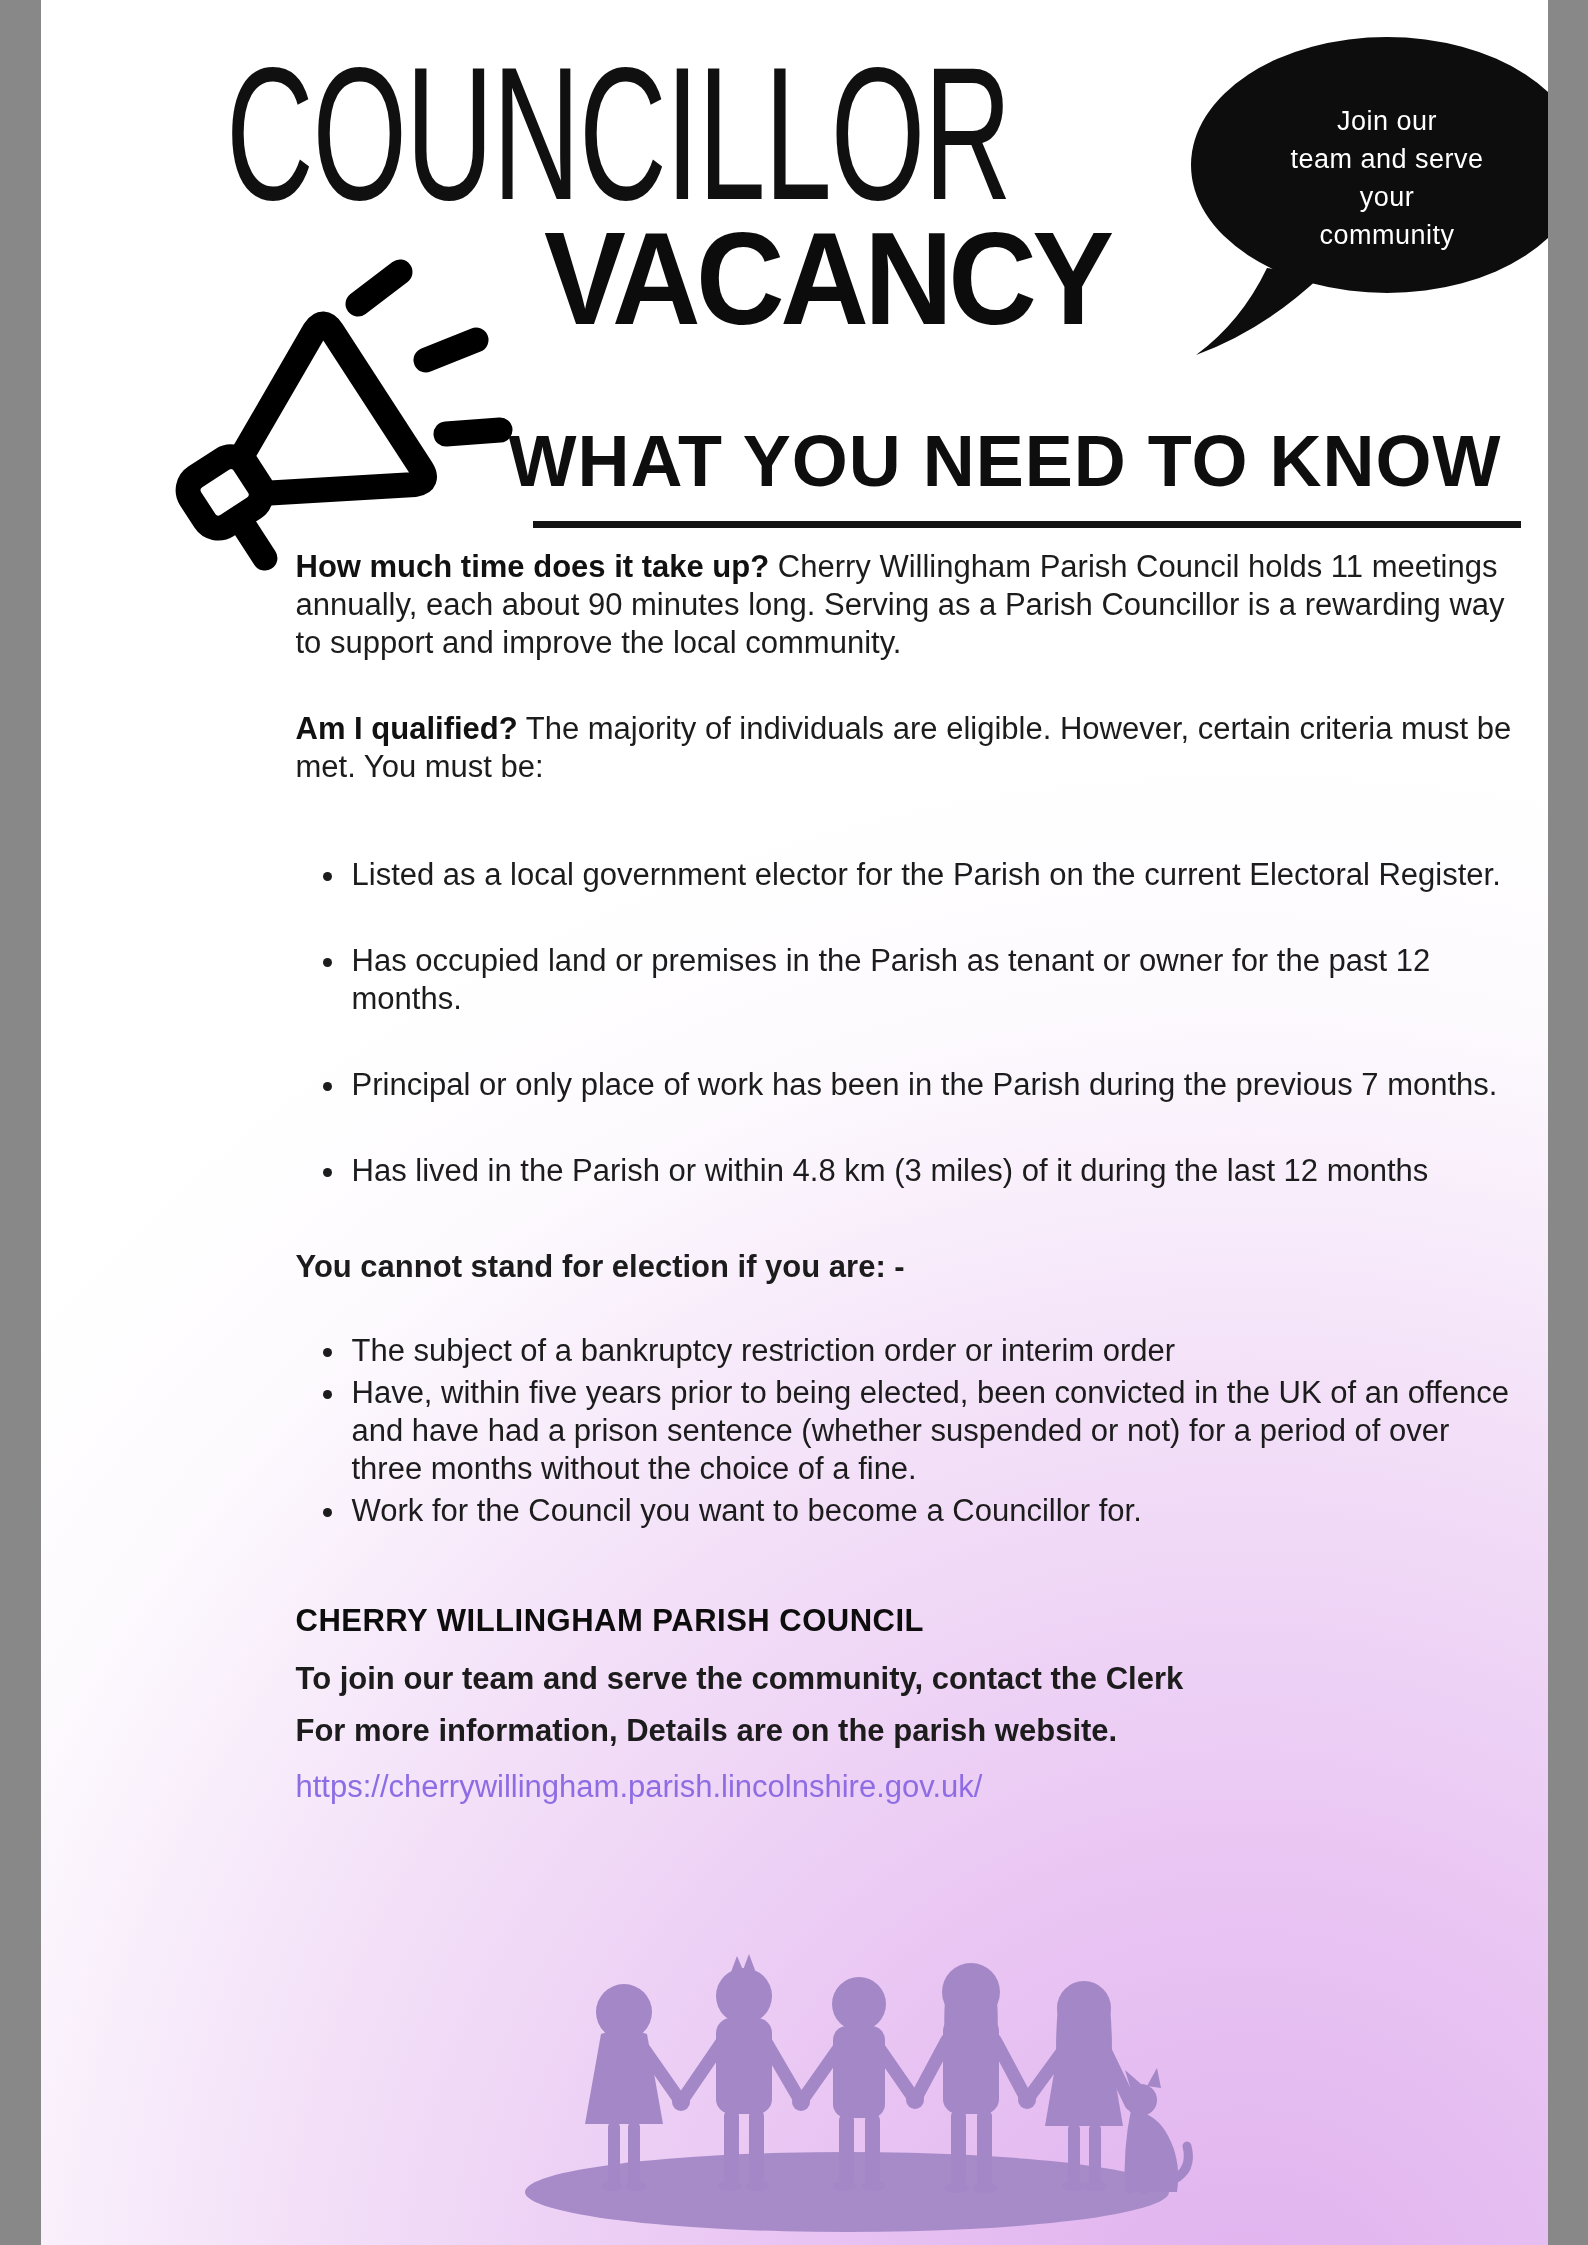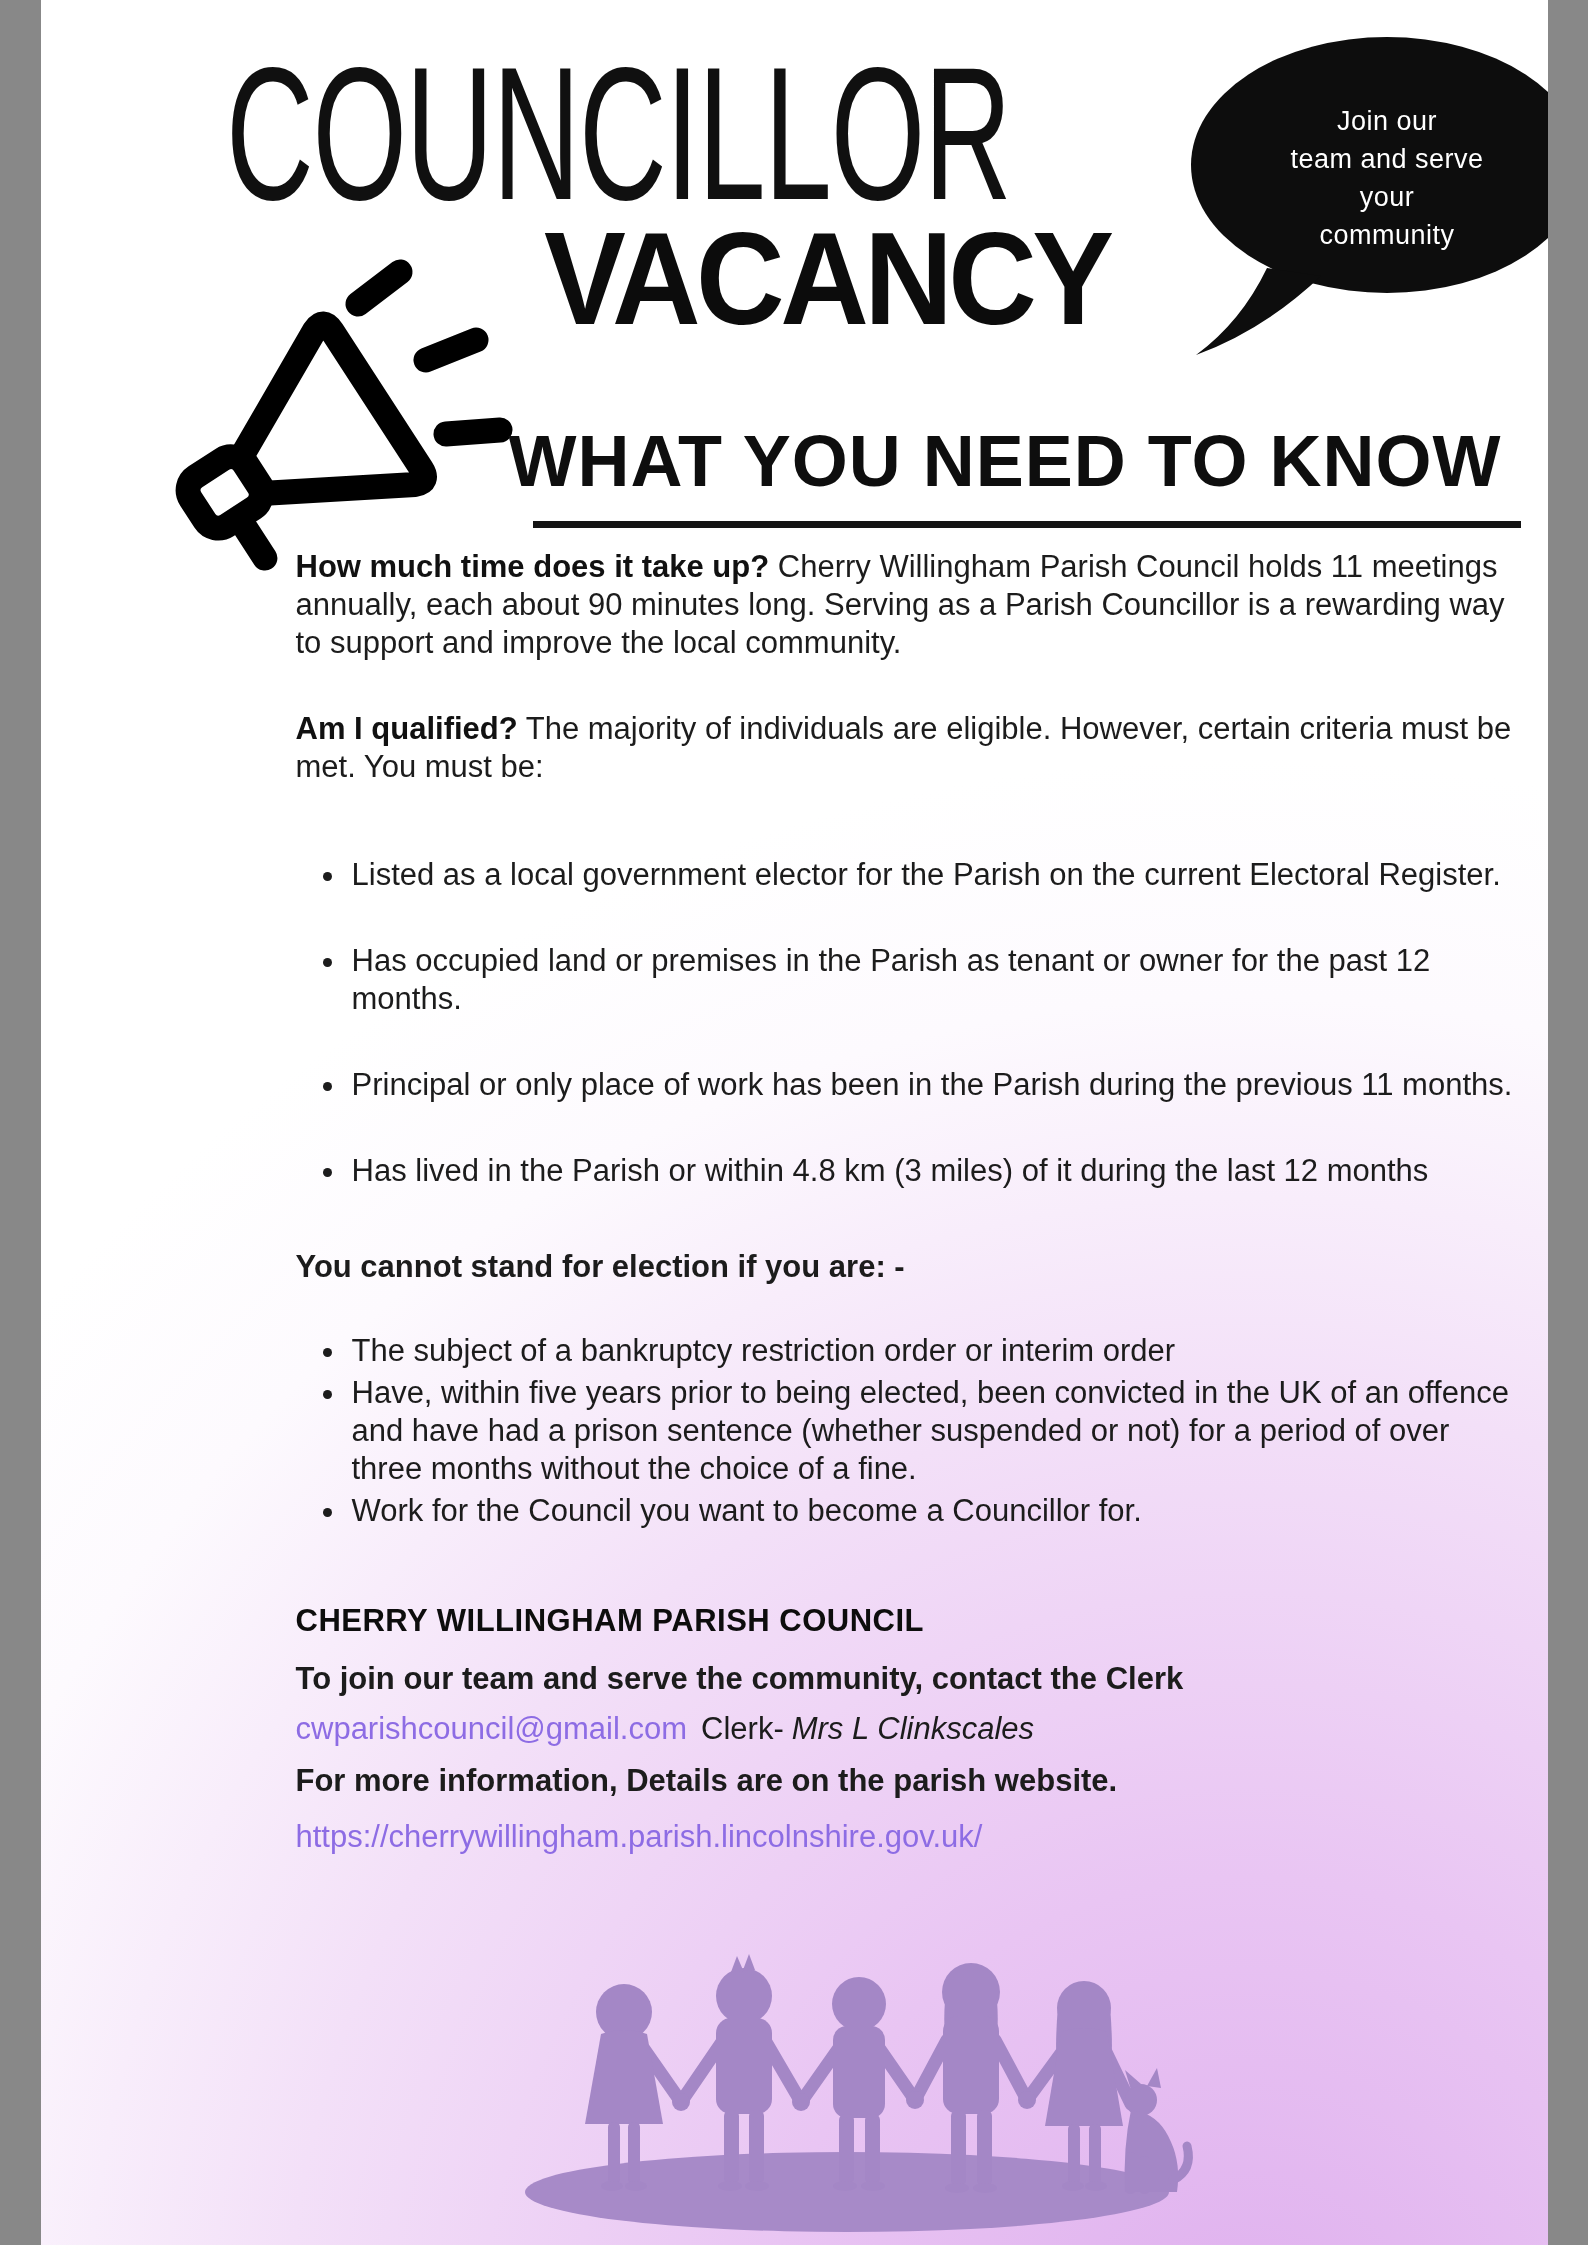--- a/index.html
+++ b/index.html
@@ -108,37 +108,36 @@
 
   <div class="content">
 
     <p class="p-lead"><strong>How much time does it take up?</strong><span> Cherry Willingham  Parish Council holds 11 meetings annually, each about 90 minutes long. Serving as a Parish Councillor is a rewarding way to support and improve the local community.</span></p>
 
     <p class="p-qual"><strong>Am I qualified?</strong><span> The majority of individuals are eligible. However, certain criteria must be met. You must be:</span></p>
 
     <ul class="list-criteria">
       <li>Listed as a local government elector for the Parish on the current Electoral Register.</li>
       <li>Has occupied land or premises in the Parish as tenant or owner for the past 12 months.</li>
-      <li>Principal or only place of work has been in the Parish during the previous 11 months.</li>
+      <li>Principal or only place of work has been in the Parish during the previous 7 months.</li>
       <li>Has lived in the Parish or within 4.8 km (3 miles) of it during the last 12 months</li>
     </ul>
 
     <p class="h-cannot">You cannot stand for election if you are: -</p>
 
     <ul class="list-exclusions">
       <li>The subject of a bankruptcy restriction order or interim order</li>
       <li>Have, within five years prior to being elected, been convicted in the UK of an offence and have had a prison sentence (whether suspended or not) for a period of over three months without the choice of a fine.</li>
       <li>Work for the Council you want to become a Councillor for.</li>
     </ul>
 
     <p class="council-name">CHERRY WILLINGHAM PARISH COUNCIL</p>
 
     <p class="p-contact">To join our team and serve the community, contact the Clerk</p>
 
-    <p class="p-email"><a class="plain-link">cwparishcouncil@gmail.com</a><span class="clerk-label">Clerk-</span><span class="clerk-name">Mrs L Clinkscales</span></p>
 
     <p class="p-info">For more information, Details are on the parish website.</p>
 
     <p class="p-site"><a class="plain-link">https://cherrywillingham.parish.lincolnshire.gov.uk/</a></p>
 
   </div>
 
   <svg class="community" viewBox="0 0 690 300" aria-hidden="true">
     <ellipse cx="338" cy="250" rx="322" ry="40" fill="var(--silhouette-base)"></ellipse>
     <g fill="var(--silhouette)">

